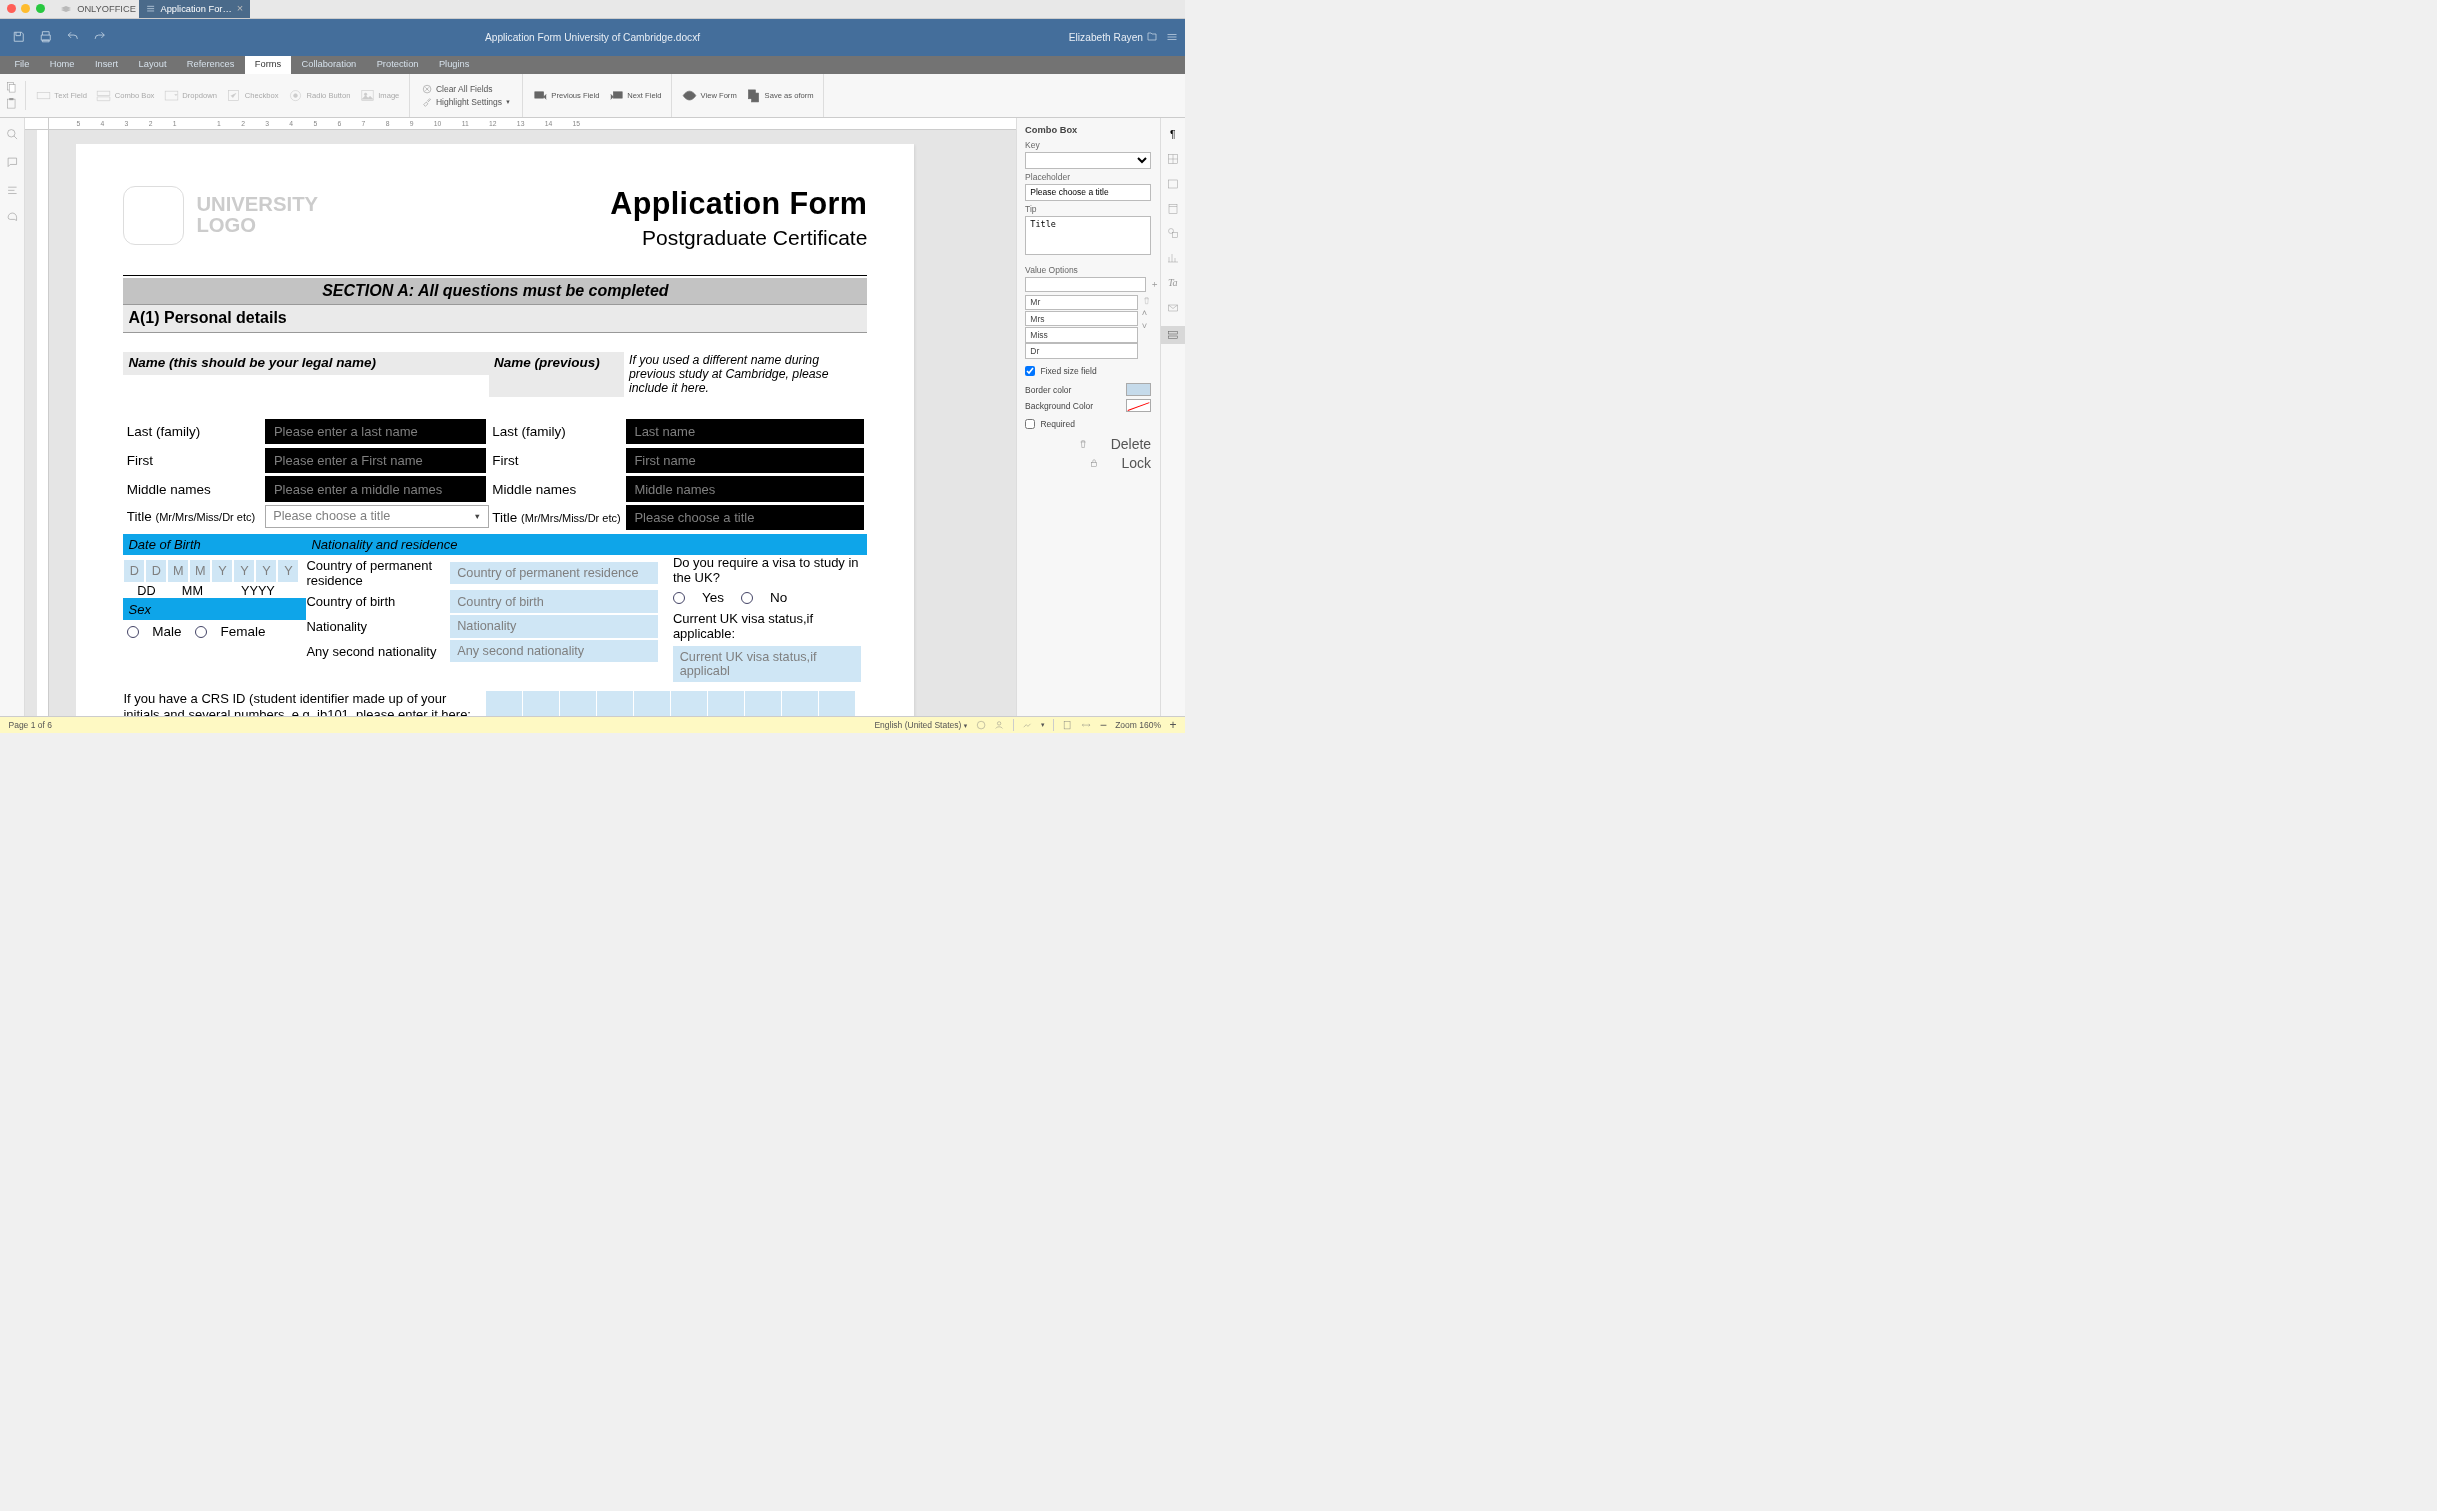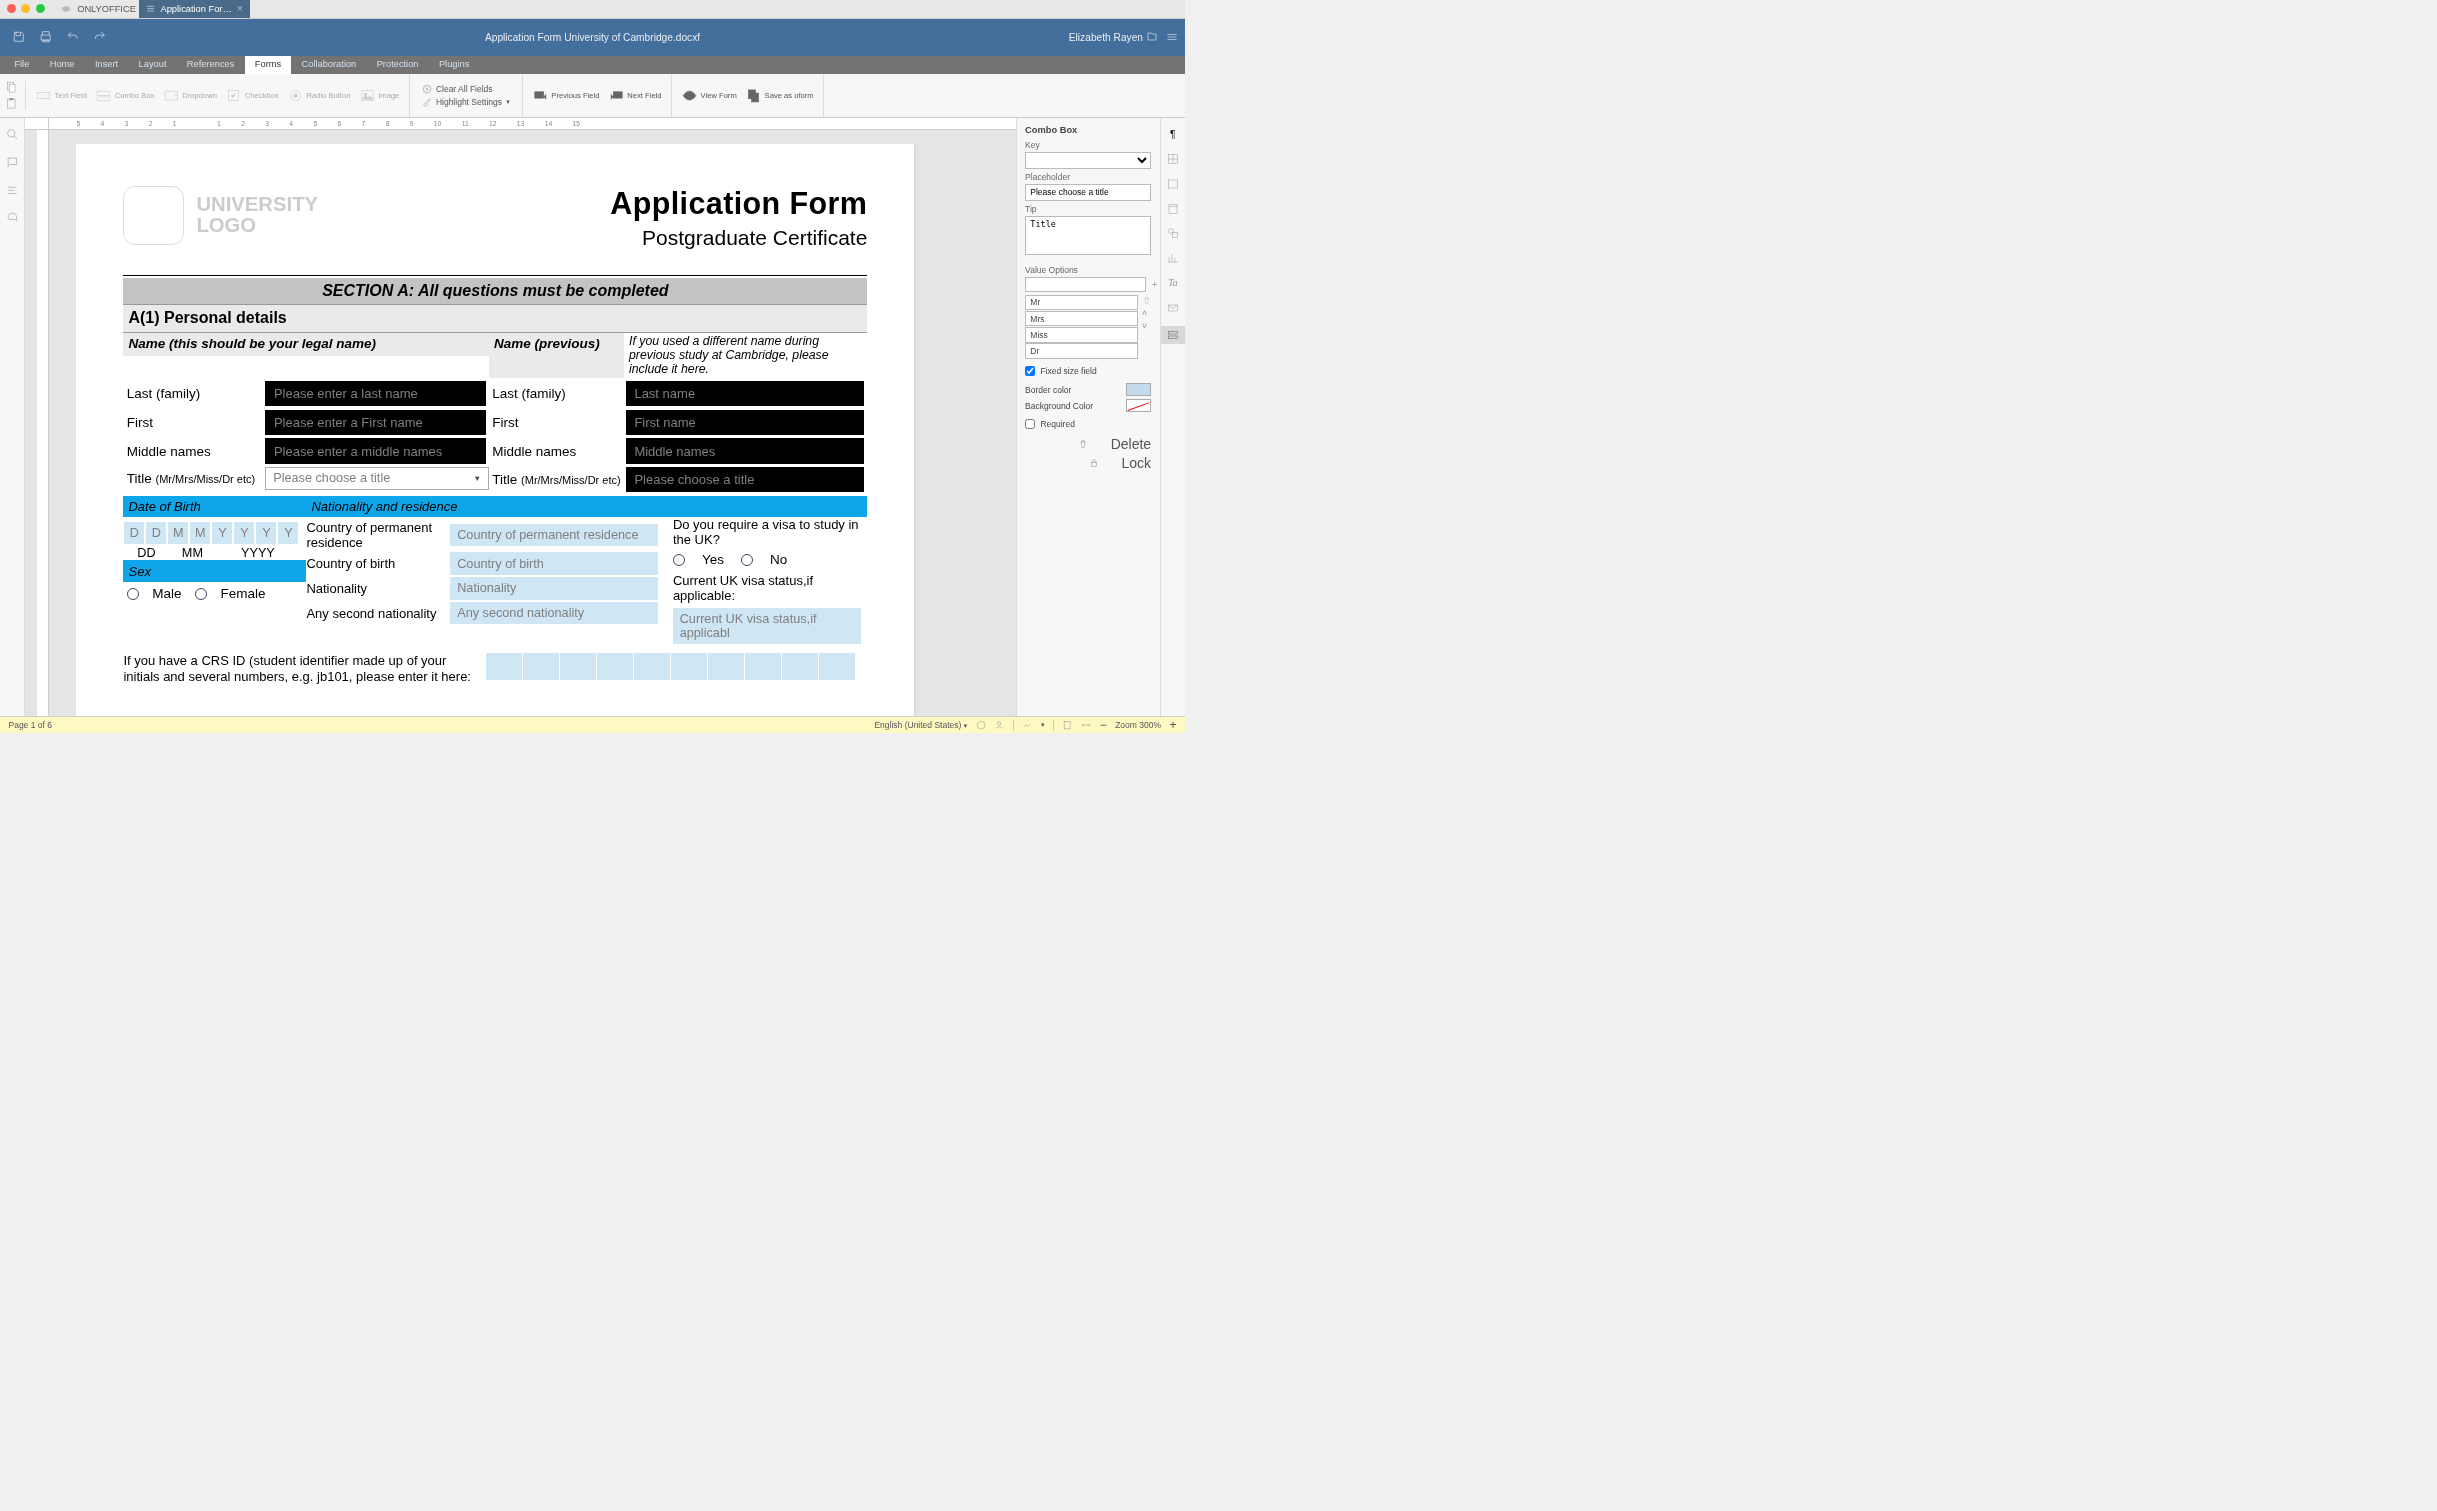--- a/index.html
+++ b/index.html
@@ -64,21 +64,21 @@
 .logo-row { display: flex; justify-content: space-between; align-items: flex-start; margin-bottom: 25.4px; }
 .logo-block { display: flex; align-items: center; gap: 12px; }
 .logo-sq { width: 61px; height: 59px; border: 1.7px solid #ddd; border-radius: 12px; }
 .logo-txt { font-size: 20.3px; font-weight: 700; color: #ccc; line-height: 1.05; }
 .app-title { text-align: right; }
 .app-title h1 { font-size: 30.5px; font-weight: 700; font-family: Arial; letter-spacing: 0.4px; }
 .app-title h2 { font-size: 21px; font-weight: 400; margin-top: 5.1px; }
 .hr1 { border-top: 1.3px solid #000; margin: 5.1px 0 1.7px; }
 .sectA { background: #c3c3c3; text-align: center; font-style: italic; font-weight: 700; font-size: 16px; padding: 4.2px 0; font-family: Arial; }
 .a1 { background: #eaeaea; font-weight: 700; font-size: 16px; padding: 4.2px 5.1px; border-top: 0.8px solid #999; border-bottom: 0.8px solid #999; }
-.row2 { display: flex; }
+.row2 { display: flex; margin-top: 19px; }
 .colL { width: 366px; }
 .colR { width: 379px; }
 .sub-h { background: #eaeaea; font-style: italic; font-weight: 700; font-size: 13.5px; padding: 3.4px 5.1px 5.1px; }
 .note { font-style: italic; font-size: 12.3px; padding: 1.7px 5.1px; }
 .f-row { display: flex; align-items: center; margin: 3.4px 0; }
 .f-lbl { width: 142px; font-size: 13.5px; padding-left: 3.4px; }
 .f-lbl.s { width: 137px; }
 .f-inp { flex: 1; background: #000000; border: none; padding: 5.1px 8.5px; font-size: 13px; color: #7f7f7f; margin-right: 3.4px; }
 .combo-sel { flex: 1; border: 0.8px solid #aaa; background: #fff; padding: 3.4px 6.8px; font-size: 12.7px; color: #7f7f7f; position: relative; display:flex; align-items:center; justify-content: space-between; }
 .combo-sel .arr { font-size: 7.6px; color: #444; }
@@ -608,17 +608,17 @@
       </svg>
       <span style="font-size:6.8px;">▾</span>
     <div class="sbsep"></div>
     <svg viewBox="0 0 24 24">
         <rect x="5" y="3" width="14" height="18" fill="none" stroke="#777"></rect>
       </svg>
     <svg viewBox="0 0 24 24">
         <path d="M3 12h18M6 9l-3 3 3 3M18 9l3 3-3 3" fill="none" stroke="#777"></path>
       </svg>
     <span style="font-size:12px; cursor:pointer;">−</span>
-    <span>Zoom 300%</span>
+    <span>Zoom 160%</span>
     <span style="font-size:12px; cursor:pointer;">+</span>
   </div>
 </div>
 
 
 </body></html>

